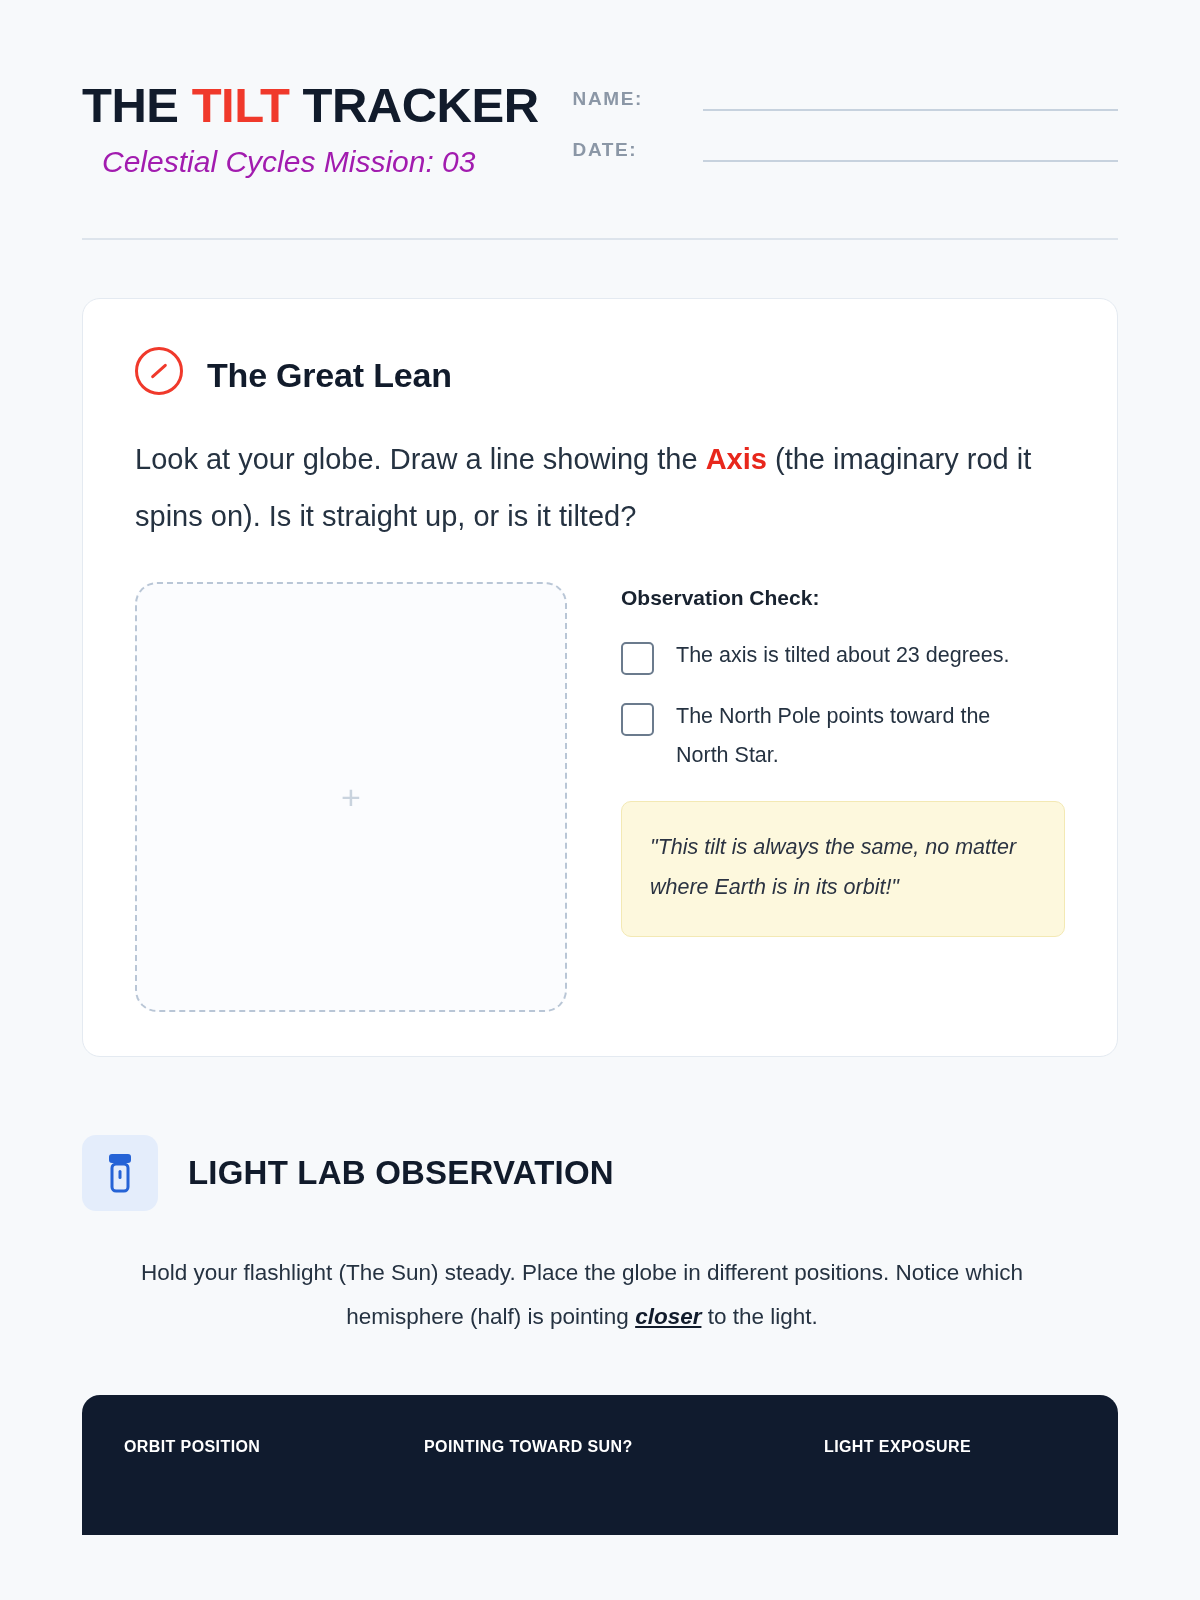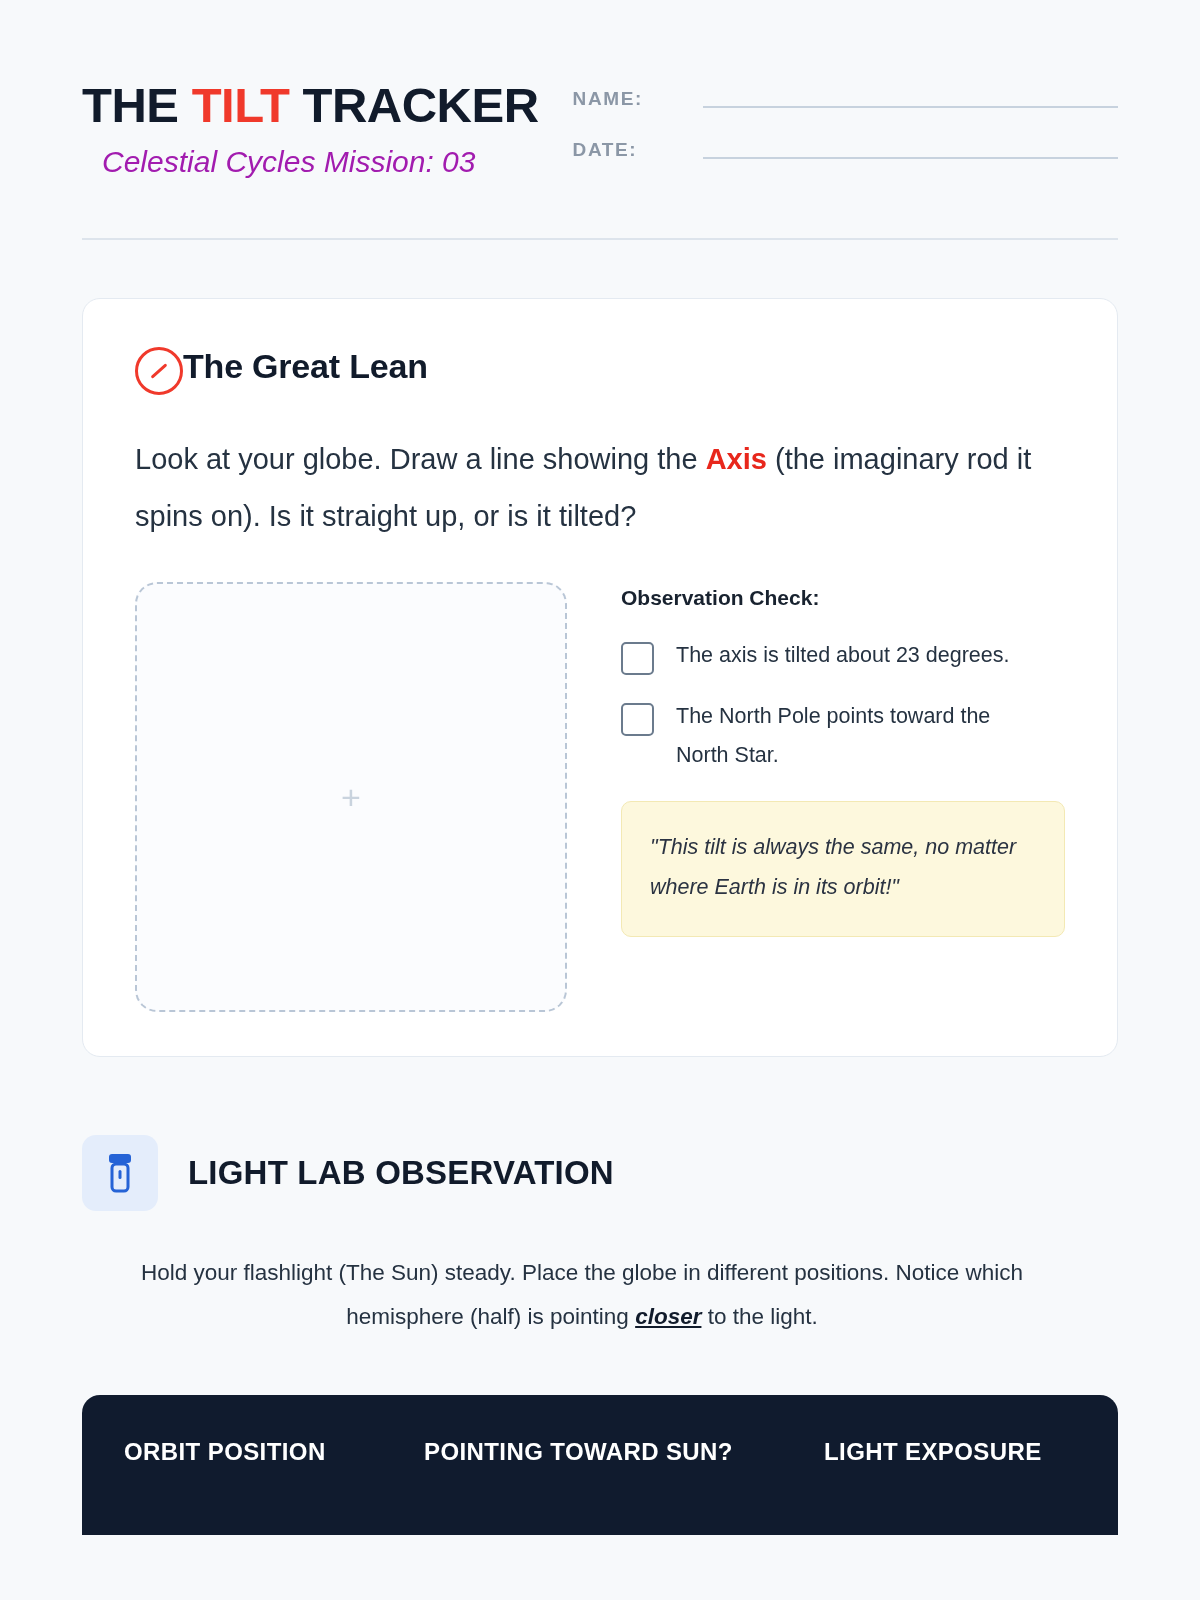--- a/index.html
+++ b/index.html
@@ -47,21 +47,21 @@
     margin-left: 20px;
   }
 
   .meta-block {
     margin-left: 16px;
     margin-top: 8px;
     flex: 1 1 auto;
   }
   .meta-row {
     display: flex;
-    align-items: flex-start;
+    align-items: center;
     gap: 44px;
     margin-bottom: 26px;
   }
   .meta-label {
     font-size: 19px;
     font-weight: 700;
     letter-spacing: 1.6px;
     color: #8b97a6;
     width: 86px;
     padding-bottom: 3px;
@@ -81,21 +81,22 @@
   .card {
     margin-top: 58px;
     background: #ffffff;
     border: 1px solid #e4eaf1;
     border-radius: 18px;
     padding: 48px 52px 44px 52px;
   }
 
   .card-head {
     display: flex;
-    align-items: flex-start;
+    align-items: flex-end;
+    gap: 24px;
   }
 
   .compass-icon {
     width: 48px; height: 48px;
     border: 3px solid #f0392b;
     border-radius: 50%;
     position: relative;
     flex: 0 0 auto;
   }
   .compass-icon::after {
@@ -239,21 +240,21 @@
     border-radius: 18px 18px 0 0;
     padding: 40px 42px 0 42px;
     height: 140px;
     overflow: hidden;
   }
   .table-head {
     display: flex;
     color: #ffffff;
   }
   .th {
-    font-size: 24px;
+    font-size: 16px;
     font-weight: 800;
     letter-spacing: 0.4px;
     line-height: 1.45;
   }
   .th-1 { width: 300px; }
   .th-2 { width: 400px; }
   .th-3 { flex: 1; }
 </style>
 </head>
 <body>

